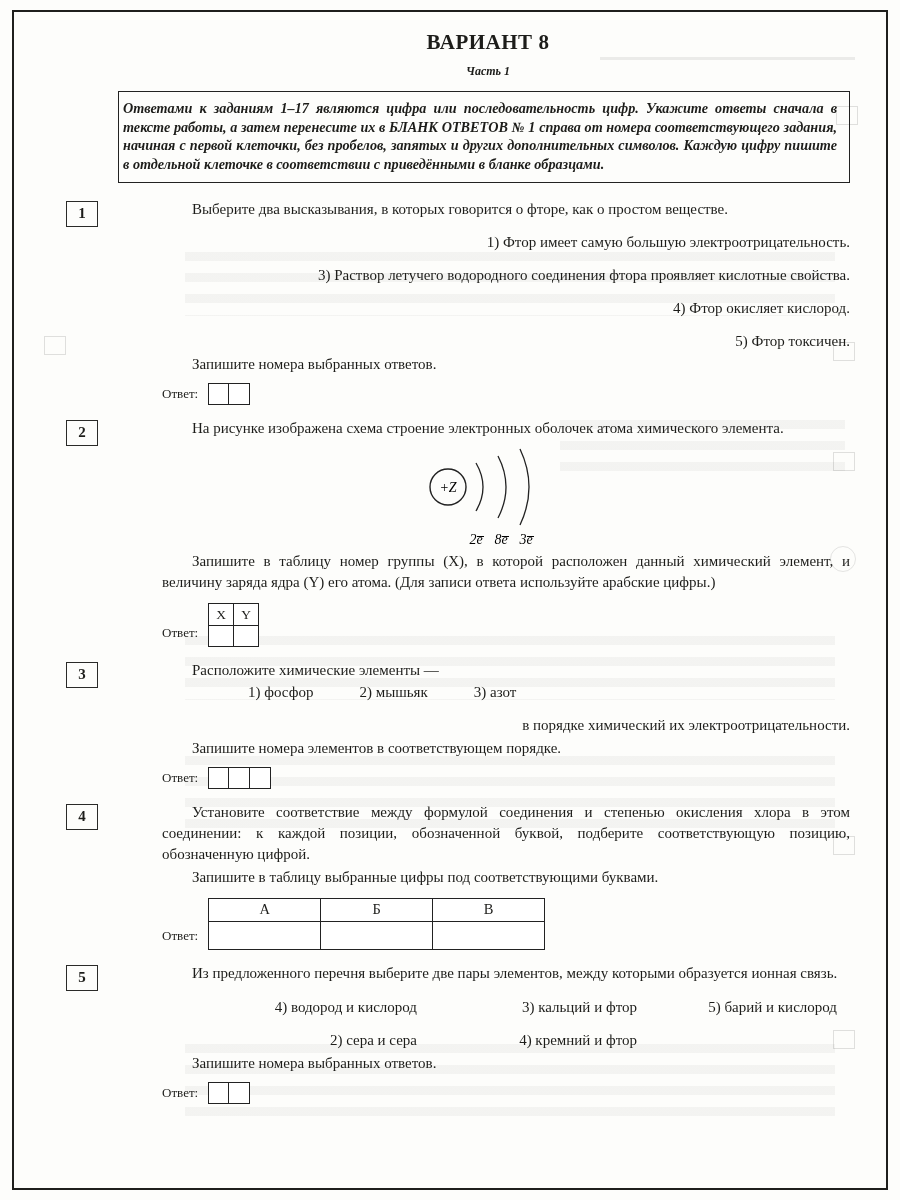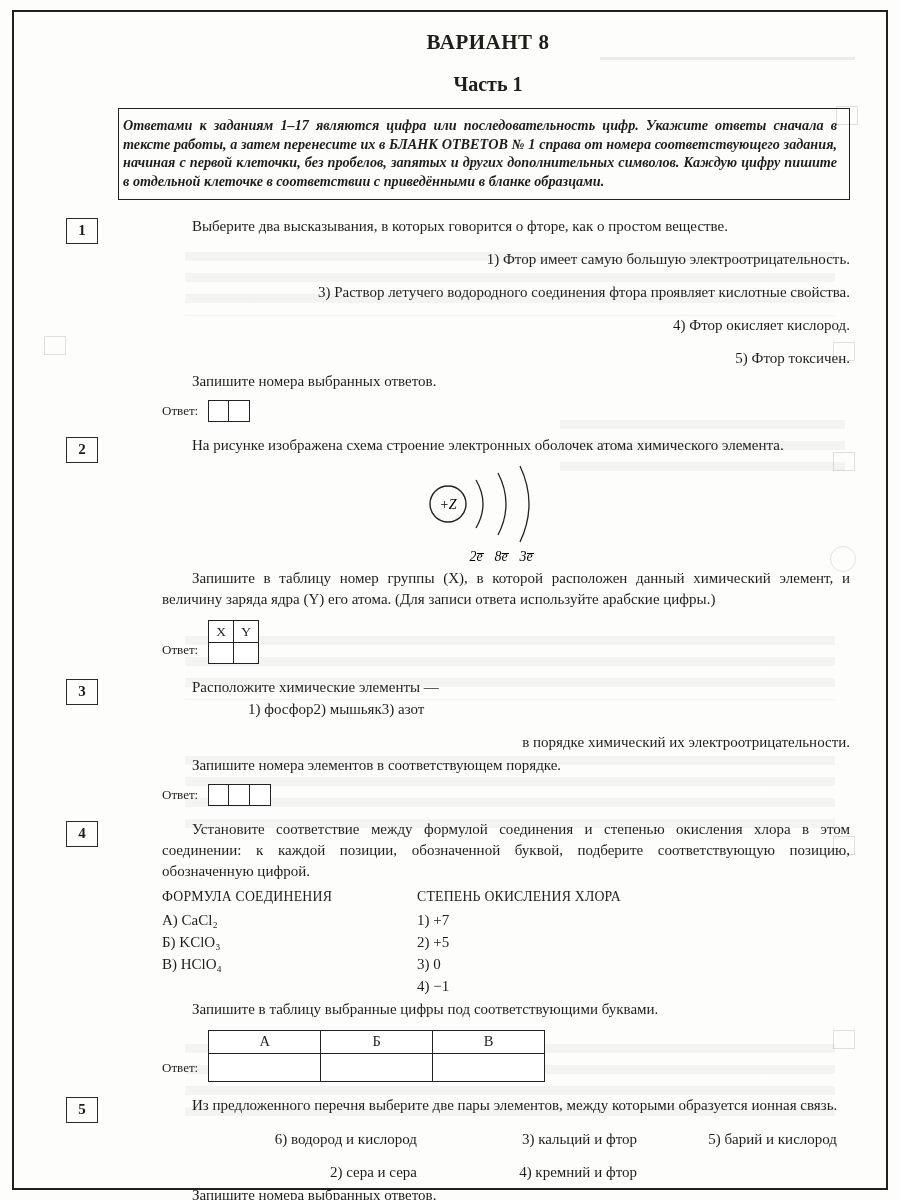--- a/index.html
+++ b/index.html
@@ -7,21 +7,21 @@
   body {
     font-family:"Liberation Serif","DejaVu Serif",serif;
     background:#fdfdfb; color:#1d1d1a; position:relative; overflow:hidden;
   }
   .page { position:absolute; inset:0; }
   .frame { position:absolute; left:12px; top:10px; right:12px; bottom:10px;
            border:2px solid #1f1f1d; pointer-events:none; }
   .content { position:absolute; left:66px; top:30px; width:784px; z-index:2; }
 
   .title { text-align:center; font-weight:bold; font-size:21px; letter-spacing:.5px; padding-left:60px; }
-  .subtitle { text-align:center; font-weight:bold; font-size:20px; padding-left:60px; margin-top:18px; }
+  .subtitle { text-align:center; font-weight:bold; font-size:12px; padding-left:60px; margin-top:9px;font-style:italic; }
 
   .instruction-box {
     margin:12px 0 16px 52px; width:732px;
     border:1.5px solid #222; padding:7px 12px 8px 4px;
     font-weight:bold; font-style:italic; font-size:14.2px; line-height:1.32;
     text-align:justify;
   }
 
   .question { display:flex; margin-bottom:13px; }
   .qnum {
@@ -54,21 +54,21 @@
   table.map-table tr.blank td { height:28px; }
 
   
   .match { display:flex; margin-top:4px; }
   .match-col-left { width:255px; }
   .match-col-right { width:300px; }
   .match-header { font-size:13.8px; letter-spacing:.2px; margin-bottom:2px; }
   .match-item { font-size:15px; line-height:22px; }
 
   
-  .inline-opts { display:flex; margin:1px 0 1px 86px; }
+  .inline-opts { display:flex; gap:46px; margin:1px 0 1px 86px; }
 
   
   .opt-cols { display:flex; margin-top:1px; }
   .opt-cols > div:nth-child(1){ width:255px; }
   .opt-cols > div:nth-child(2){ width:220px; }
   .opt-cols > div:nth-child(3){ width:200px; }
 
   
   .ghost { position:absolute; z-index:1; pointer-events:none; }
   .ghost-box { border:1.2px solid rgba(70,70,70,.16); }
@@ -183,35 +183,20 @@
               <span class="cell"></span>
             </span>
         </div>
       </div>
     </div>
 
     <div class="question">
       <div class="qnum">4</div>
       <div class="qbody">
         <p class="stem">Установите соответствие между формулой соединения и степенью окисления хлора в этом соединении: к каждой позиции, обозначенной буквой, подберите соответствующую позицию, обозначенную цифрой.</p>
-        <div class="match">
-          <div class="match-col-left">
-            <div class="match-header">ФОРМУЛА СОЕДИНЕНИЯ</div>
-            <div class="match-item">А) CaCl₂</div>
-            <div class="match-item">Б) KClO₃</div>
-            <div class="match-item">В) HClO₄</div>
-          </div>
-          <div class="match-col-right">
-            <div class="match-header">СТЕПЕНЬ ОКИСЛЕНИЯ ХЛОРА</div>
-            <div class="match-item">1) +7</div>
-            <div class="match-item">2) +5</div>
-            <div class="match-item">3) 0</div>
-            <div class="match-item">4) −1</div>
-          </div>
-        </div>
         <p class="post">Запишите в таблицу выбранные цифры под соответствующими буквами.</p>
         <div class="ans-with-table">
           <span class="answer-label">Ответ:</span>
           <table class="map-table">
             <tbody>
                 <tr class="hdr">
               <td>А</td>
               <td>Б</td>
               <td>В</td>
             </tr>
@@ -225,21 +210,21 @@
         </div>
       </div>
     </div>
 
     <div class="question">
       <div class="qnum">5</div>
       <div class="qbody">
         <p class="stem">Из предложенного перечня выберите две пары элементов, между которыми образуется ионная связь.</p>
         <div class="opt-cols">
           <div>
-            <div class="opt">6) водород и кислород</div>
+            <div class="opt">4) водород и кислород</div>
             <div class="opt">2) сера и сера</div>
           </div>
           <div>
             <div class="opt">3) кальций и фтор</div>
             <div class="opt">4) кремний и фтор</div>
           </div>
           <div>
             <div class="opt">5) барий и кислород</div>
           </div>
         </div>

